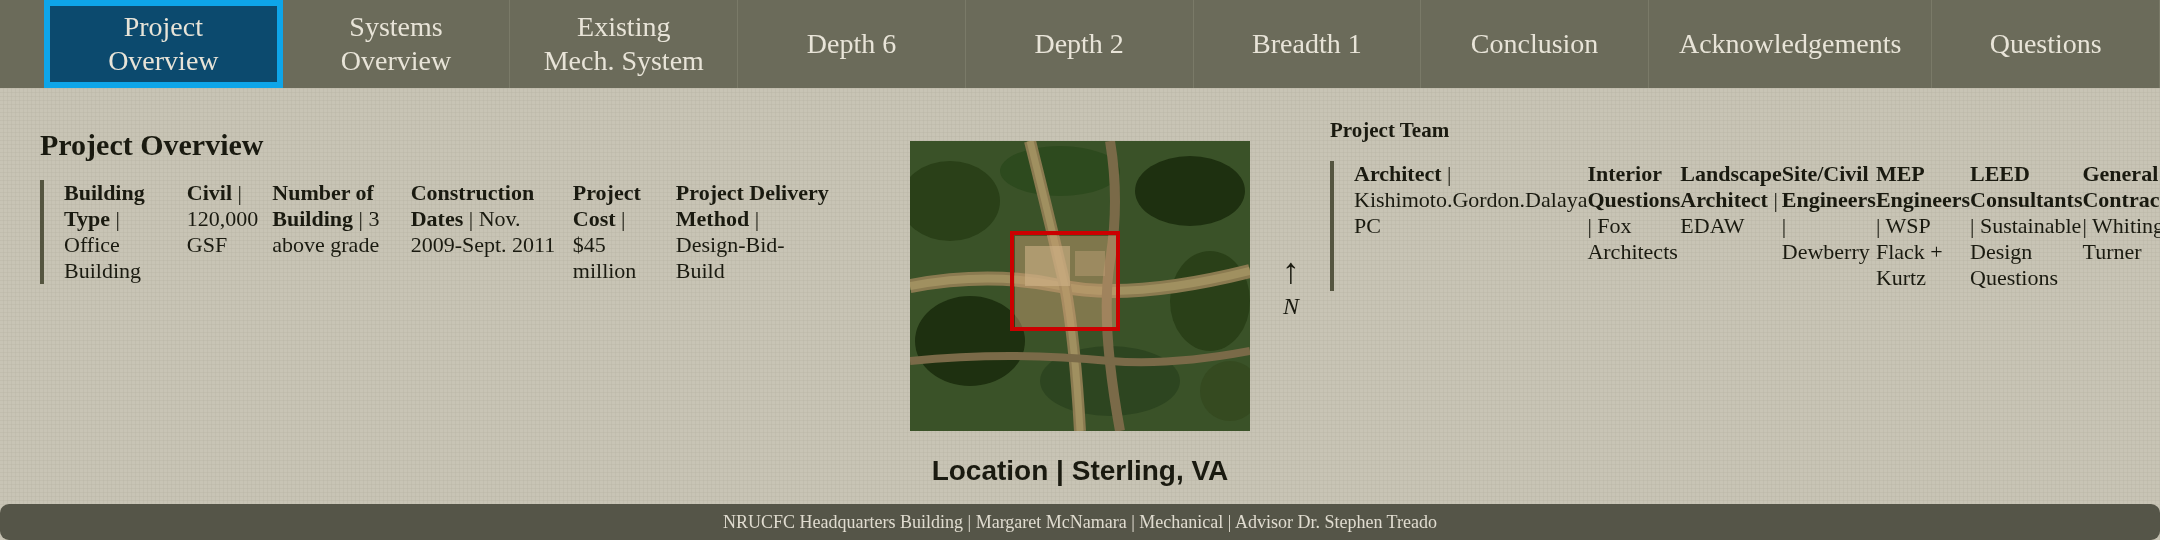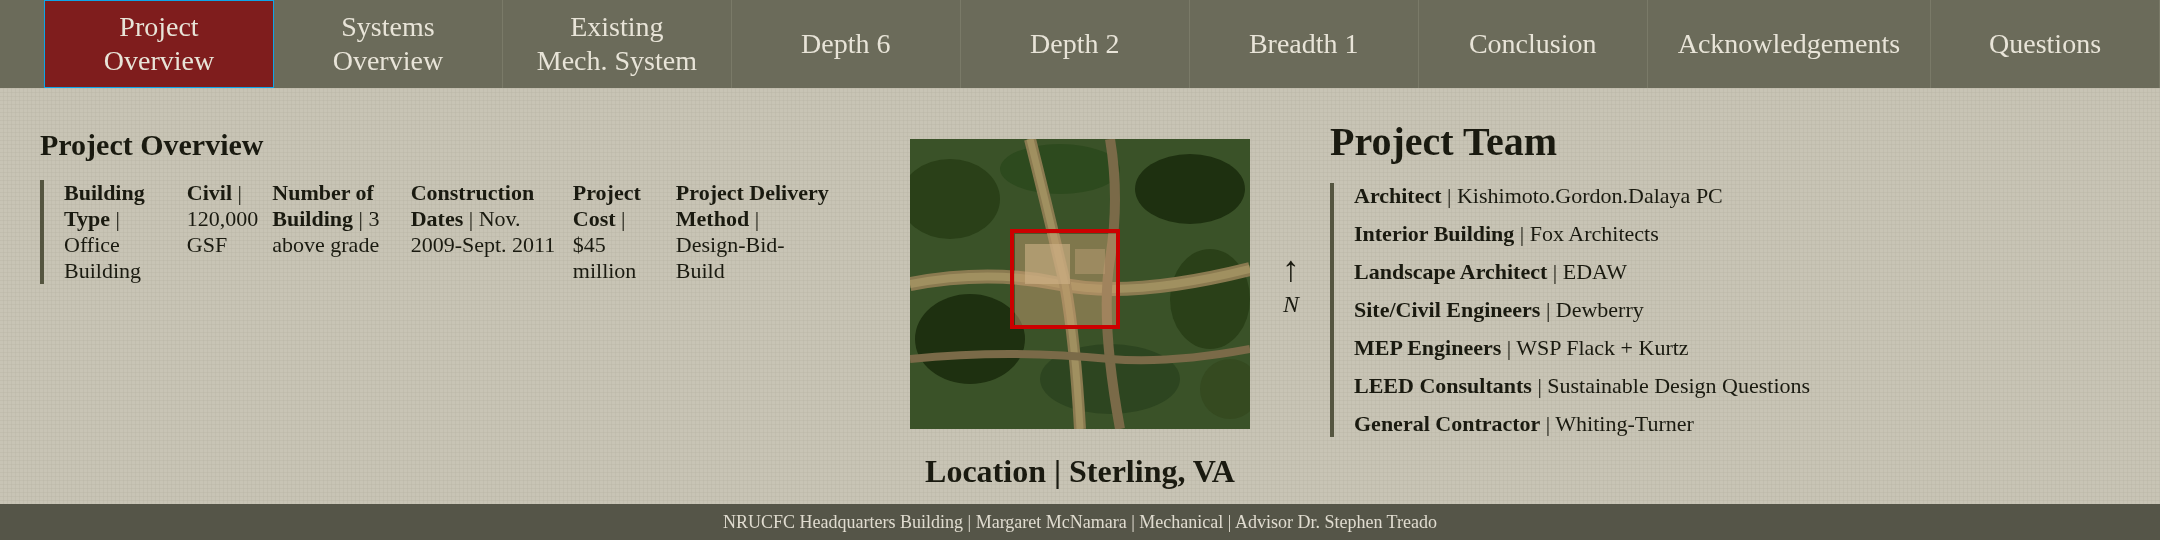--- a/index.html
+++ b/index.html
@@ -28,22 +28,22 @@
       color: #e8e4d8;
       font-size: 28px;
       font-family: Georgia, serif;
       padding: 0 30px;
       cursor: pointer;
       flex: 1;
       border-right: 1px solid #7a7a68;
     }
 
     .nav-item.active {
-      background-color: #7f1d1d;
-      border: 1px solid #0ea5e9;
+      background-color: #0c4a6e;
+      border: 6px solid #0ea5e9;
       margin-left: 44px;
     }
 
     .nav-item-label {
       line-height: 1.2;
     }
 
     
     #main-content {
       display: flex;
@@ -170,48 +170,47 @@
     }
 
     #north-label {
       font-size: 24px;
       font-style: italic;
       color: #1a1a10;
       font-family: Georgia, serif;
     }
 
     #location-label {
-      font-size: 32px;
+      font-size: 28px;
       font-weight: bold;
       color: #1a1a10;
       margin-top: 24px;
-      font-family: Liberation Serif, serif;
+      font-family: Liberation Sans, sans-serif;
     }
 
     
     #right-panel {
       flex: 1;
       padding: 30px 40px;
       min-width: 560px;
     }
 
     #right-panel h2 {
-      font-size: 40px;
+      font-size: 21px;
       font-weight: bold;
       color: #1a1a10;
       margin-bottom: 18px;
       font-family: Georgia, serif;
     }
 
     .team-list {
       border-left: 4px solid #555540;
       padding-left: 20px;
       display: flex;
-      flex-direction: column;
-      gap: 12px;
+      flex-direction: row;
     }
 
     .team-item {
       font-size: 22px;
       color: #1a1a10;
       font-family: Georgia, serif;
     }
 
     .team-item strong {
       font-weight: bold;
@@ -223,20 +222,21 @@
       background-color: #555548;
       display: flex;
       align-items: center;
       justify-content: center;
       color: #e0dcd0;
       font-size: 18px;
       font-family: Georgia, serif;
       position: absolute;
       bottom: 0;
       width: 100%;
+      border-radius: 9px;
     }
 
     #map-wrapper {
       position: relative;
       display: flex;
       align-items: center;
     }
   </style>
 </head>
 <body>
@@ -350,21 +350,21 @@
 
   <div id="right-panel">
     <h2>Project Team</h2>
     <div class="team-list">
       <div class="team-item">
         <strong>Architect</strong>
         <span> | </span>
         <span>Kishimoto.Gordon.Dalaya PC</span>
       </div>
       <div class="team-item">
-        <strong>Interior Building</strong>
+        <strong>Interior Questions</strong>
         <span> | </span>
         <span>Fox Architects</span>
       </div>
       <div class="team-item">
         <strong>Landscape Architect</strong>
         <span> | </span>
         <span>EDAW</span>
       </div>
       <div class="team-item">
         <strong>Site/Civil Engineers</strong>

